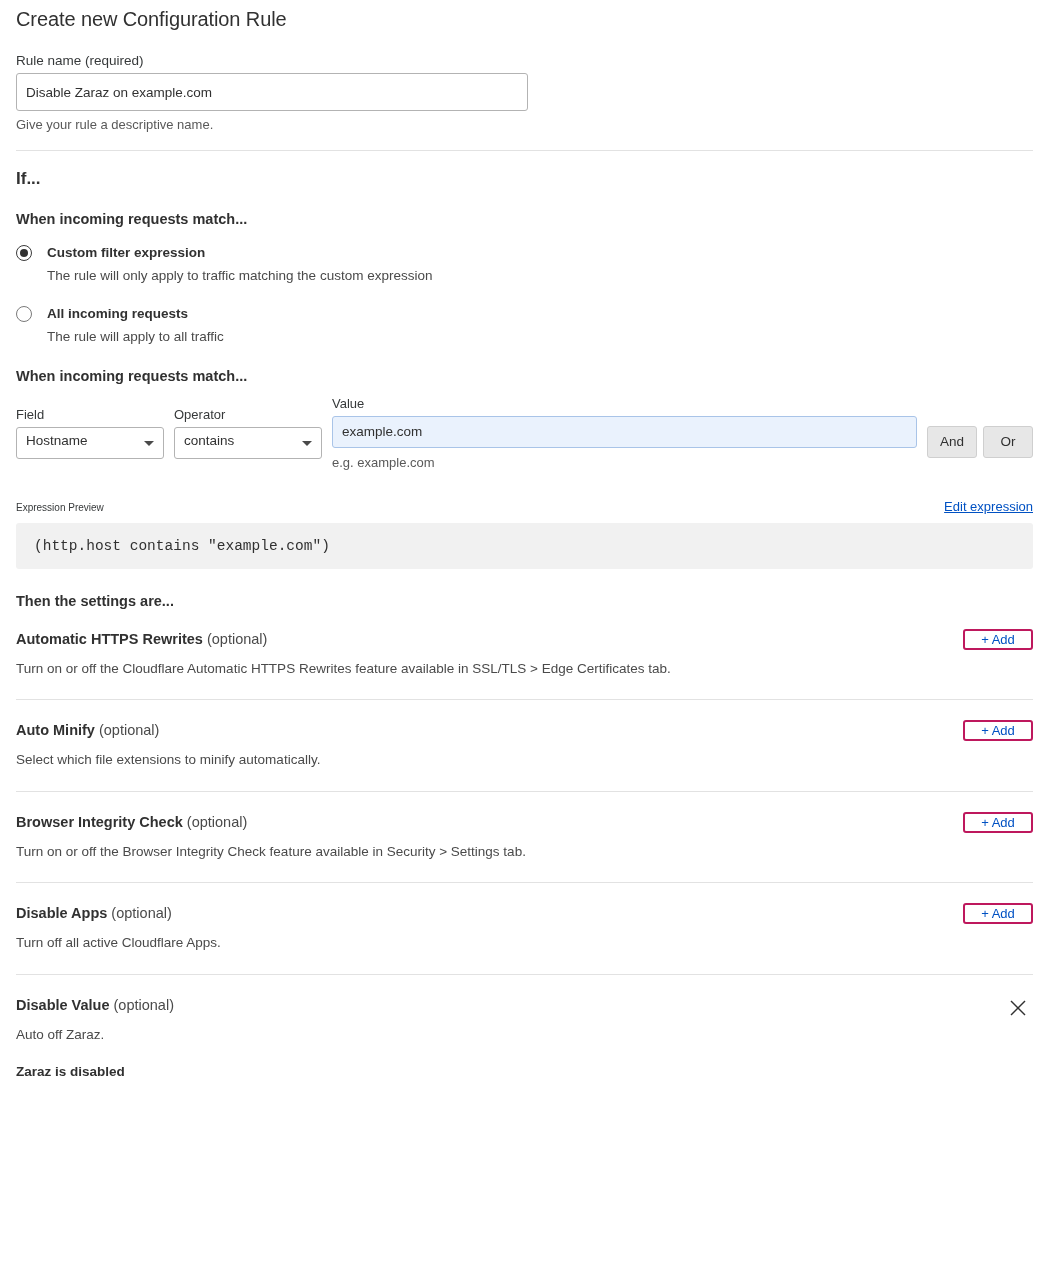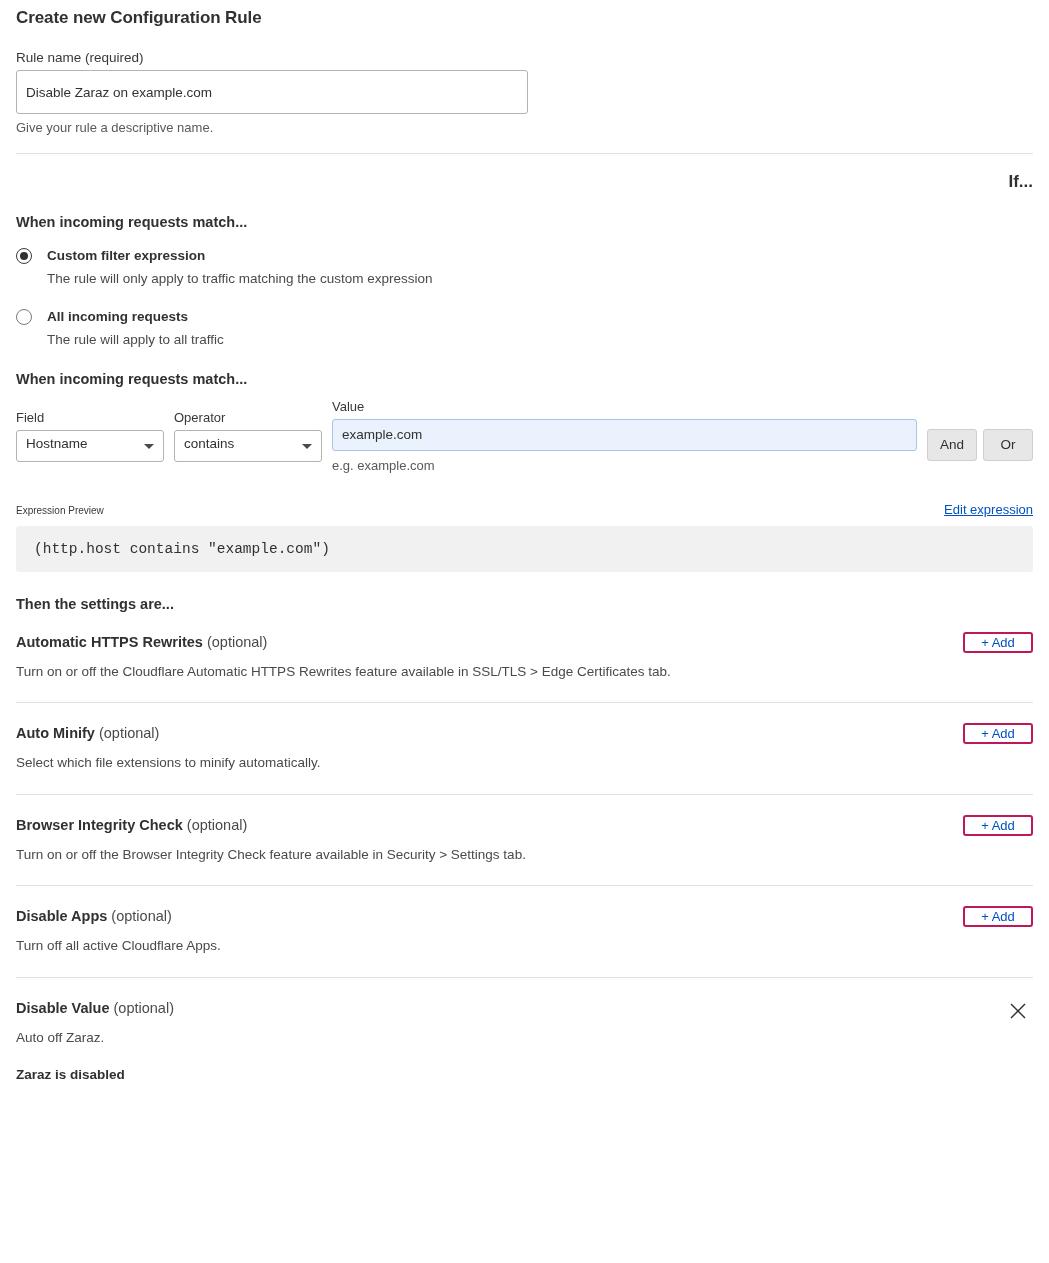--- a/index.html
+++ b/index.html
@@ -13,34 +13,34 @@
   body {
     width: 1049px;
     height: 1263px;
     overflow: hidden;
   }
   .page {
     padding: 0 16px;
     width: 1049px;
   }
   .page-title {
-    font-size: 17px;
-    font-weight: bold;
+    font-size: 20px;
+    font-weight: normal;
     color: #313131;
     margin: 8px 0 0 0;
     letter-spacing: -0.1px;
   }
   .field-label {
     font-size: 13.5px;
     color: #36393a;
     margin: 22px 0 5px 0;
   }
   .text-input {
     width: 512px;
-    height: 44px;
+    height: 38px;
     border: 1px solid #b3b3b3;
     border-radius: 3px;
     padding: 4px 9px;
     font-size: 13.5px;
     font-family: "Liberation Sans", sans-serif;
     color: #313131;
     background: #fff;
     outline: none;
   }
   .help-text {
@@ -51,21 +51,20 @@
   .divider {
     border: none;
     border-top: 1px solid #e2e2e2;
     margin: 18px 0 0 0;
   }
   .section-heading {
     font-size: 17px;
     font-weight: bold;
     color: #313131;
     margin: 18px 0 0 0;
-    text-align: right;
   }
   .subheading {
     font-size: 14.5px;
     font-weight: bold;
     color: #313131;
     margin: 22px 0 0 0;
   }
   .radio-group { margin-top: 16px; }
   .radio-row {
     display: flex;

